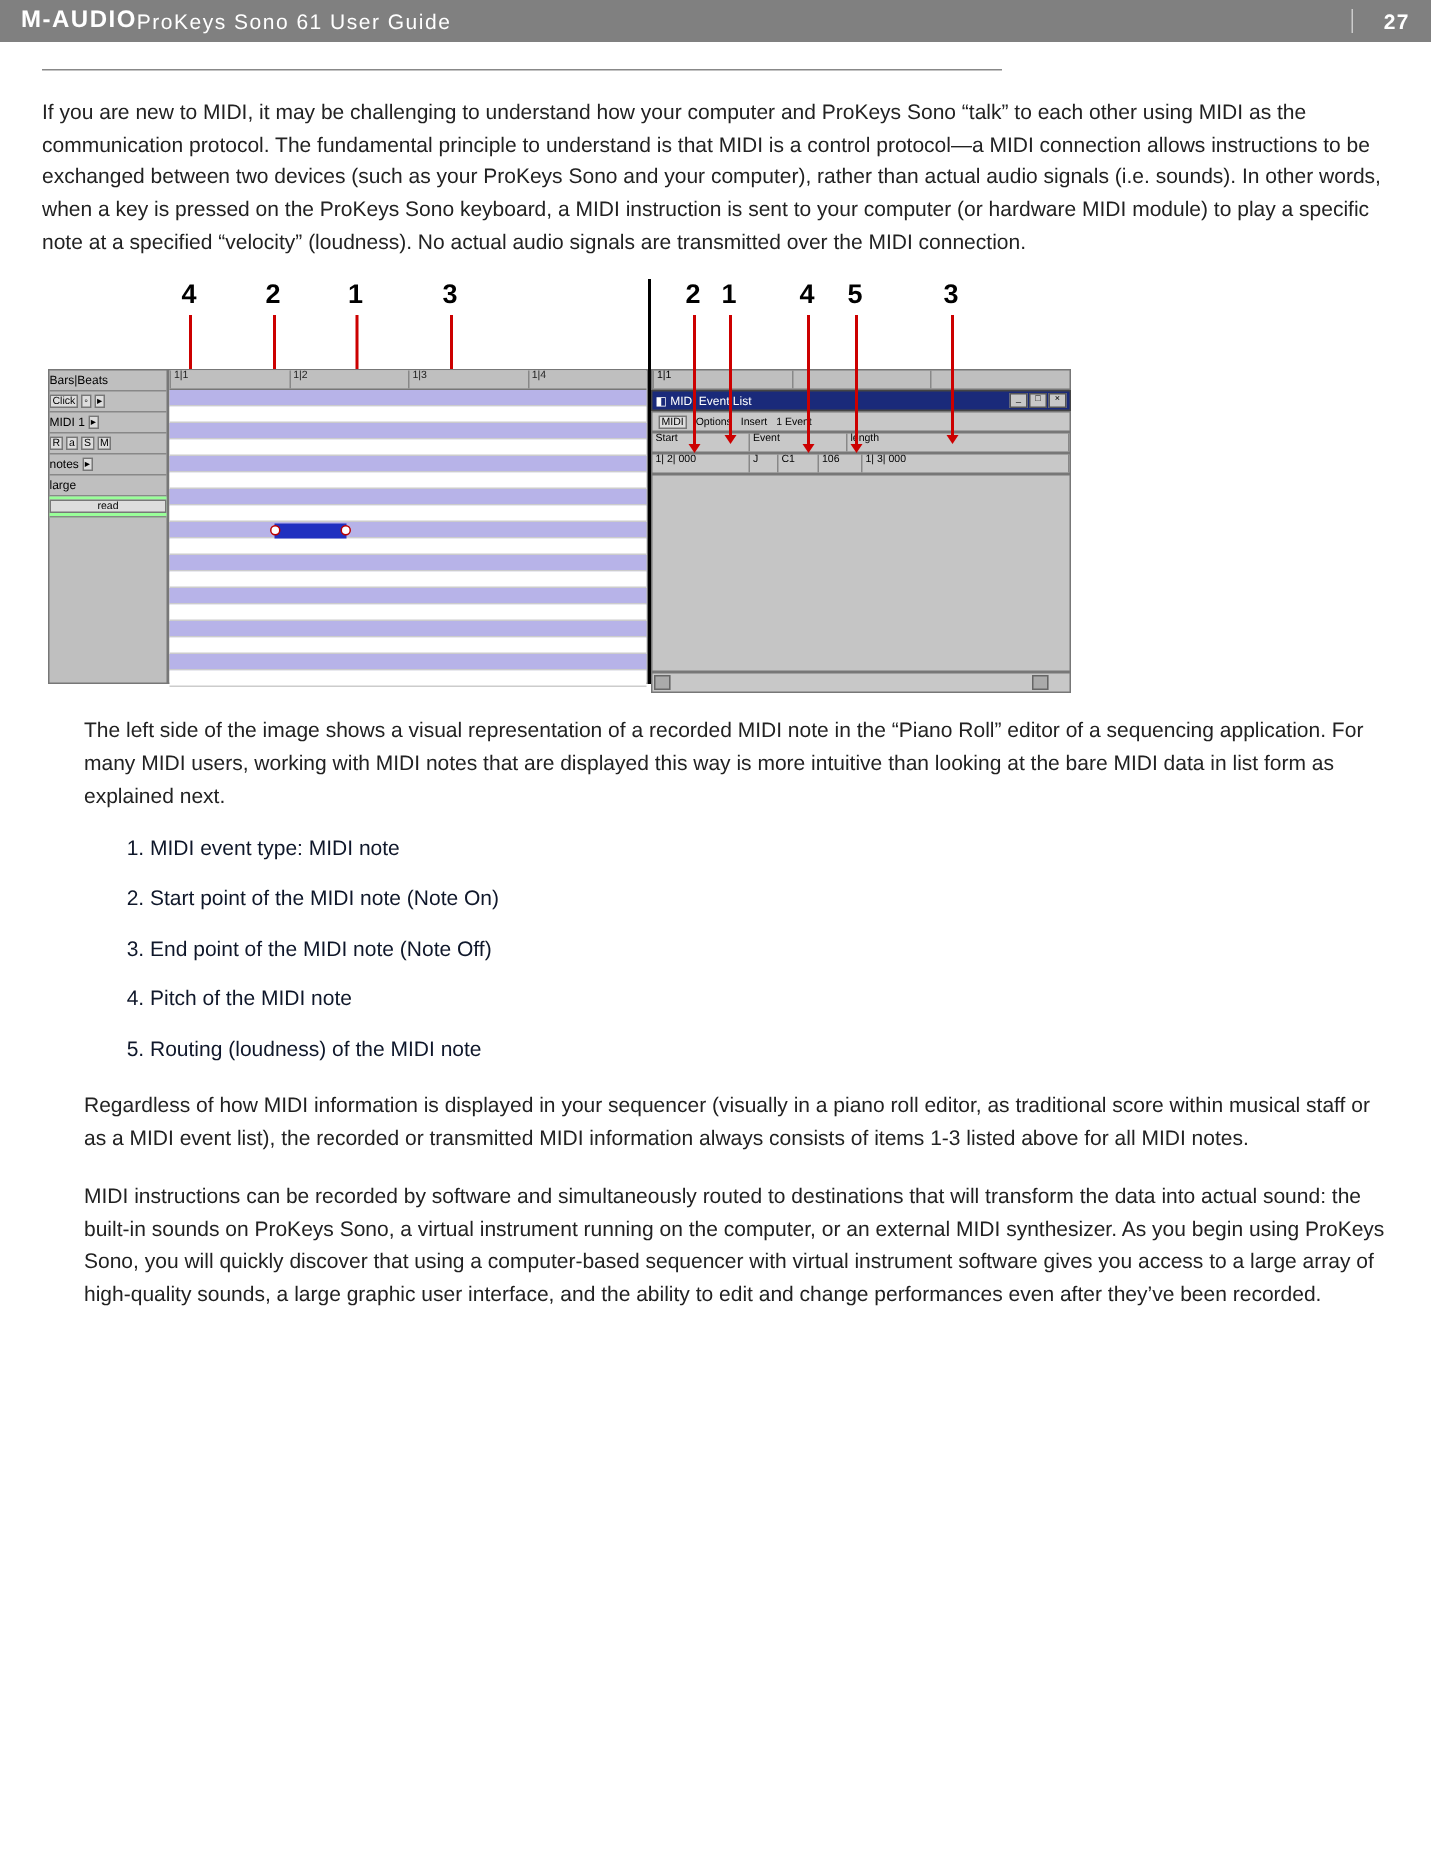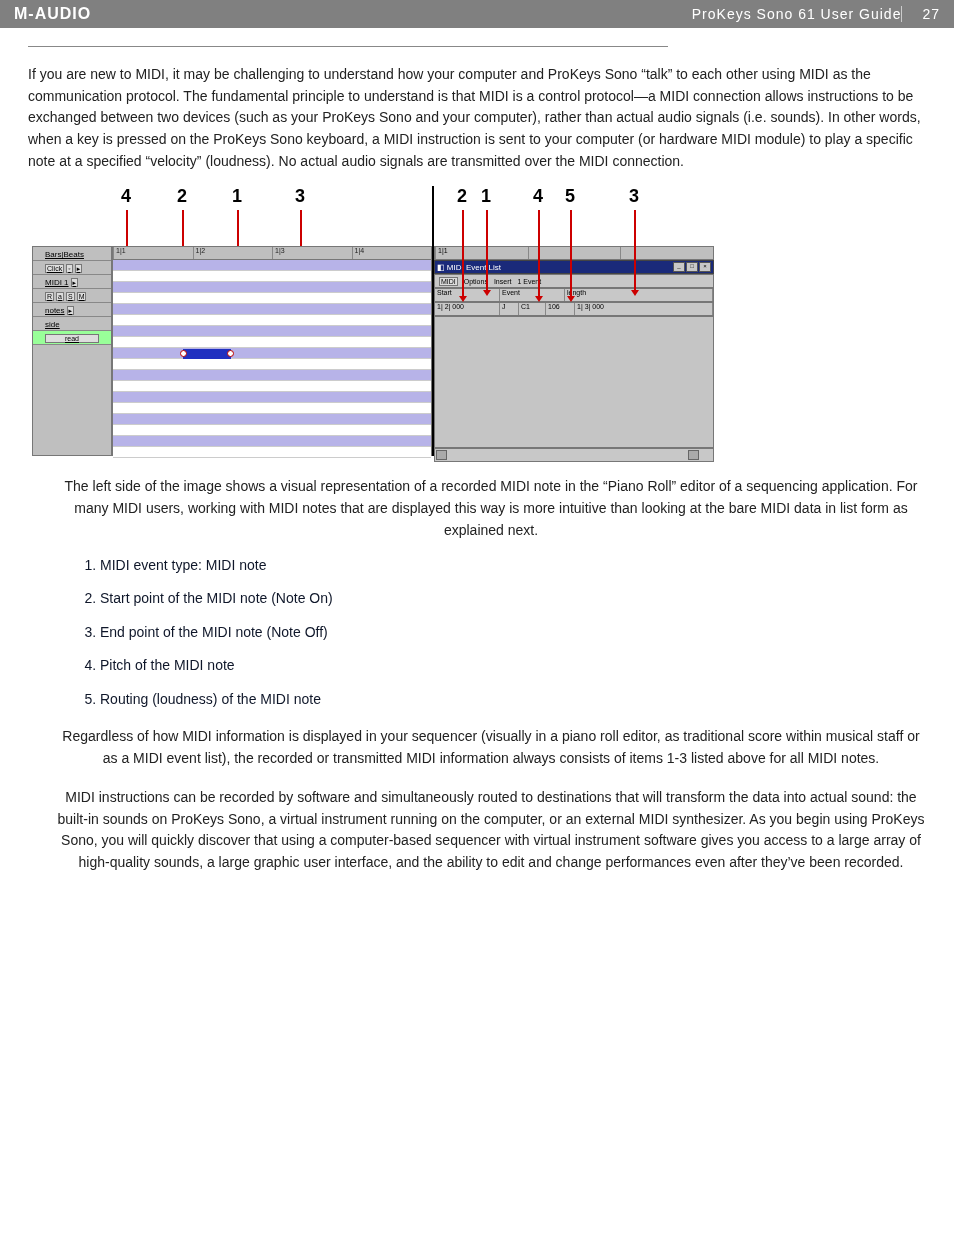--- a/index.html
+++ b/index.html
@@ -20,26 +20,26 @@
   }
   .brand {
     font-family: "Arial Black", Arial, sans-serif;
     font-weight: 900;
     letter-spacing: 1px;
     font-size: 16px;
     text-transform: uppercase;
   }
   .doc-title-wrap {
     flex: 1;
-    text-align: right;
+    text-align: left;
     letter-spacing: 1px;
     font-size: 14px;
   }
   .page-num-wrap {
-    font-weight: normal;
+    font-weight: bold;
     letter-spacing: 1px;
     font-size: 14px;
     border-left: 1px solid #ccc;
     padding-left: 20px;
   }
   .content {
     padding: 18px 28px 40px 28px;
   }
   hr.rule {
     border: none;
@@ -56,21 +56,20 @@
     letter-spacing: 0.5px;
   }
   p.body {
     font-size: 14px;
     color: #222;
     line-height: 1.55;
     margin: 17px 0 14px 0;
   }
   .indent-block {
     padding-left: 28px;
-    text-align: center;
   }
   ol.num-list {
     font-size: 14px;
     color: #0f172a;
     line-height: 1.4;
     padding-left: 72px;
     margin: 0 0 14px 0;
   }
   ol.num-list li {
     margin-bottom: 14px;
@@ -132,26 +131,25 @@
     height: 210px;
     font-size: 8px;
   }
   .pr-side {
     width: 78px;
     background: #bfbfbf;
     border: 1px solid #777;
   }
   .pr-side-row {
     border-bottom: 1px solid #888;
-    padding: 1px 12px;
+    padding: 1px 0;
     display: flex;
-    align-items: flex-end;
+    align-items: center;
     height: 11px;
     gap: 2px;
-    text-decoration: underline;
   }
   .mini-btn {
     background:#ddd; border:1px solid #777; font-size:7px; padding:0 1px; line-height:7px;
   }
   .pr-main {
     flex: 1;
     background: #fff;
     border: 1px solid #777;
     position: relative;
   }
@@ -272,21 +270,21 @@
             <span class="mini-btn">R</span>
             <span class="mini-btn">a</span>
             <span class="mini-btn">S</span>
             <span class="mini-btn">M</span>
           </div>
           <div class="pr-side-row">
               <span>notes</span>
               <span class="mini-btn">▸</span>
             </div>
           <div class="pr-side-row">
-              <span>side</span>
+              <span>large</span>
             </div>
           <div class="pr-side-row" style="background:#9f9">
               <span class="mini-btn" style="flex:1; text-align:center">read</span>
             </div>
         </div>
         <div class="pr-main">
           <div class="pr-timeline">
             <span>1|1</span>
             <span>1|2</span>
             <span>1|3</span>

